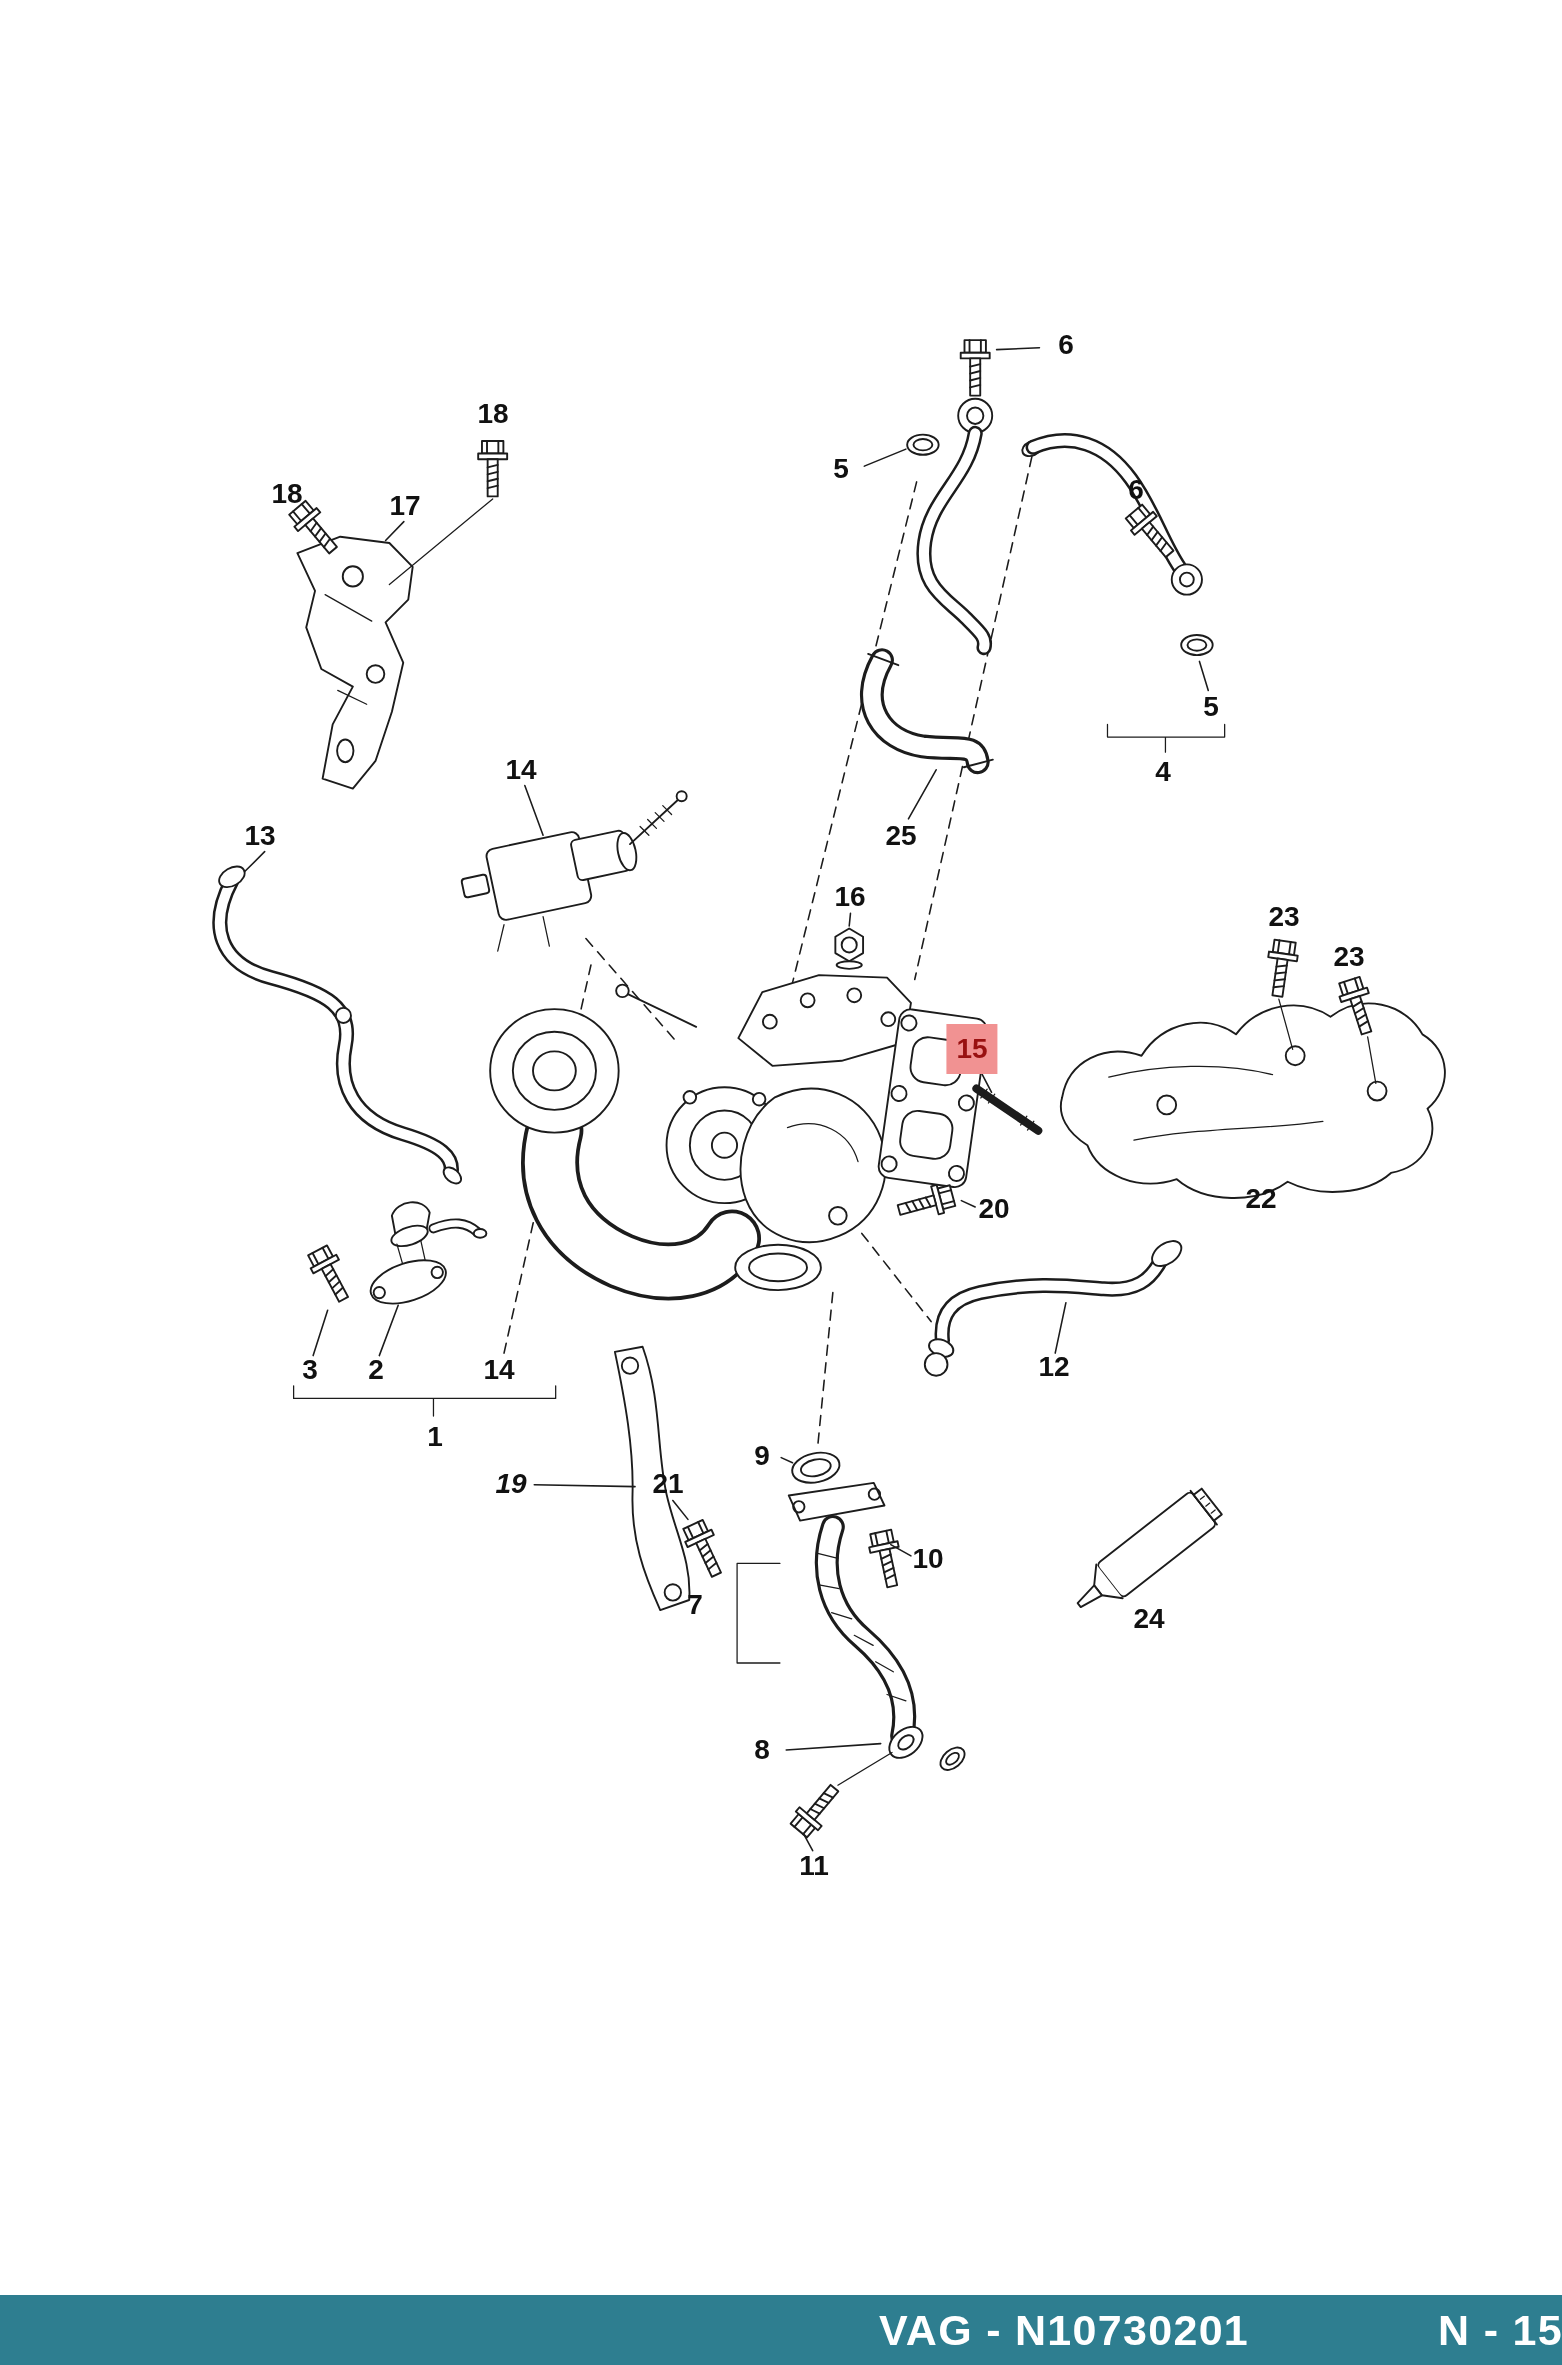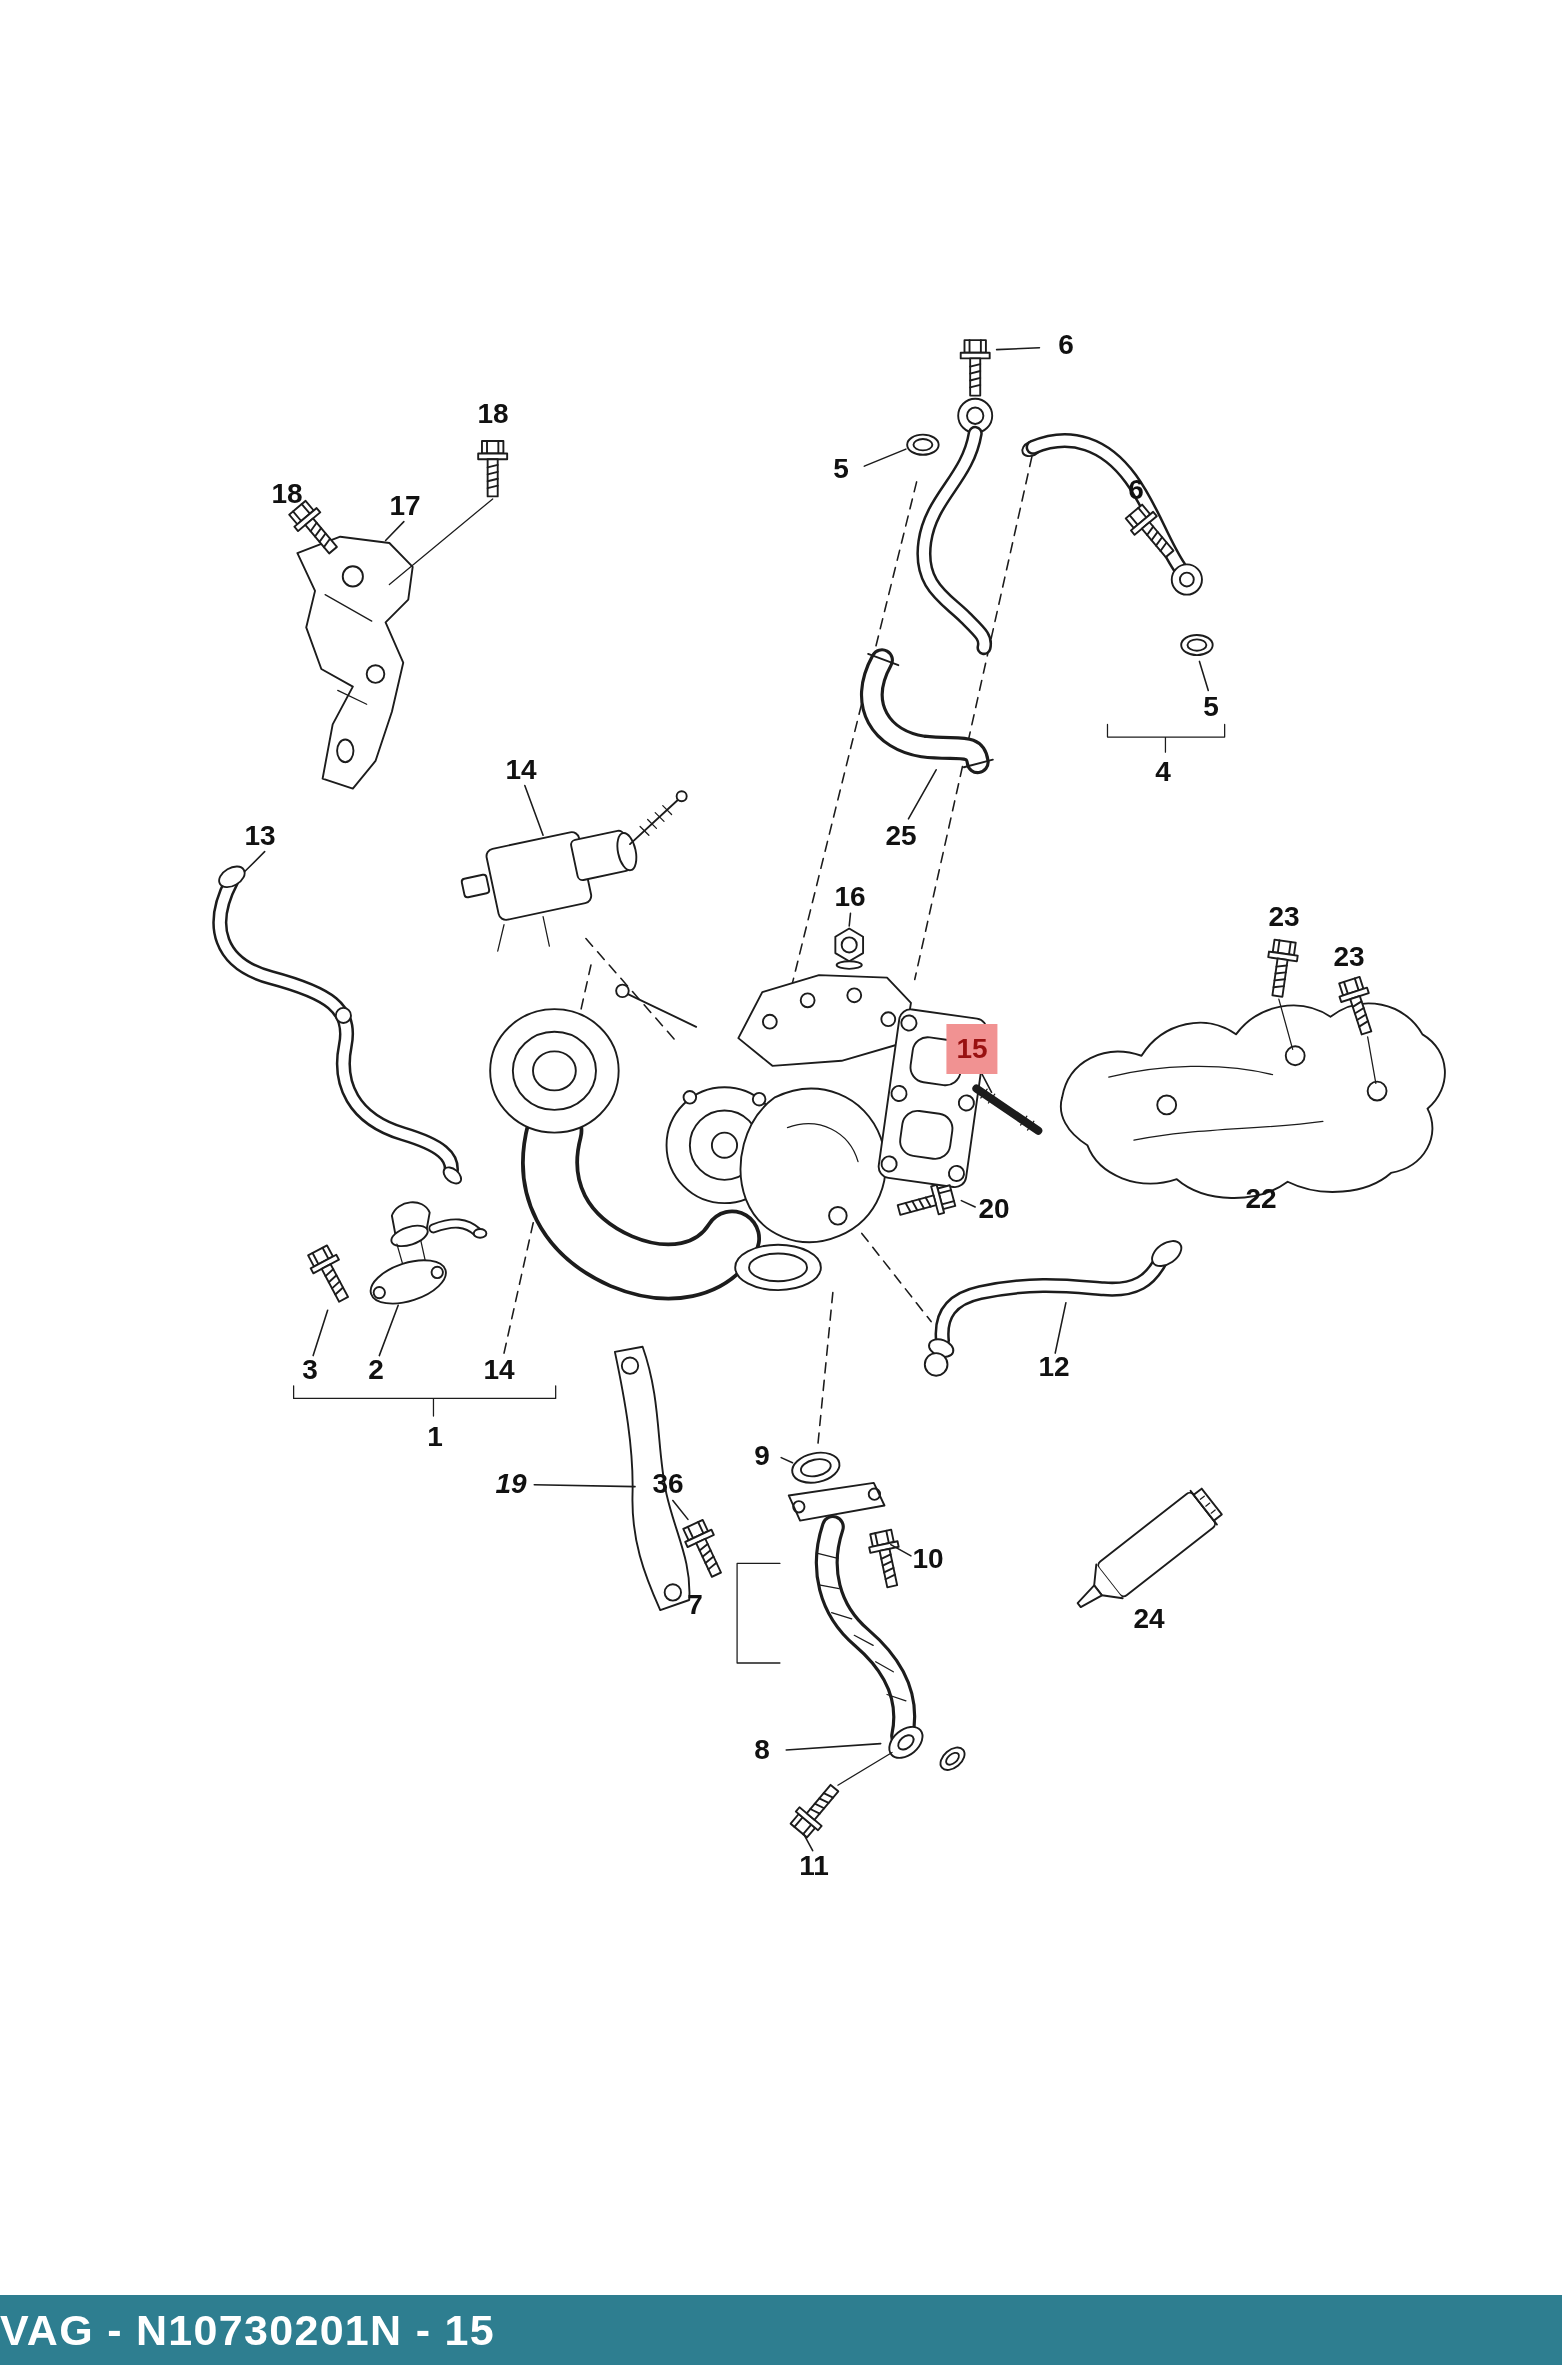--- a/index.html
+++ b/index.html
@@ -26,21 +26,21 @@
     color:var(--label-color,#111);
   }
   .callout.highlighted{
     background:var(--highlight-bg,#f19292);
     color:var(--highlight-text,#991111);
     padding:11px 10px;
   }
   .footer{
     position:absolute;left:0;bottom:0;width:100%;height:71px;
     background:var(--footer-bg,#2e7e90);color:var(--footer-fg,#fff);
-    display:flex;align-items:center;justify-content:flex-start;
+    display:flex;align-items:center;justify-content:flex-end;gap:189px;
     font-size:43px;font-weight:600;letter-spacing:1.3px;
   }
 </style>
 </head>
 <body>
 
 <div class="page">
 
   <svg class="diagram-svg" viewBox="0 0 2481 3756" xmlns="http://www.w3.org/2000/svg">
     <defs>
@@ -315,21 +315,21 @@
       <div class="callout" style="left: 1349px; top: 957px;">23</div>
       <div class="callout highlighted" style="left: 972px; top: 1049px;">15</div>
       <div class="callout" style="left: 1261px; top: 1199px;">22</div>
       <div class="callout" style="left: 994px; top: 1209px;">20</div>
       <div class="callout" style="left: 310px; top: 1370px;">3</div>
       <div class="callout" style="left: 376px; top: 1370px;">2</div>
       <div class="callout" style="left: 499px; top: 1370px;">14</div>
       <div class="callout" style="left: 435px; top: 1437px;">1</div>
       <div class="callout" style="left: 1054px; top: 1367px; text-align: right;">12</div>
       <div class="callout" style="left: 511px; top: 1484px; font-style: italic;">19</div>
-      <div class="callout" style="left: 668px; top: 1484px;">36</div>
+      <div class="callout" style="left: 668px; top: 1484px;">21</div>
       <div class="callout" style="left: 762px; top: 1456px;">9</div>
       <div class="callout" style="left: 928px; top: 1559px;">10</div>
       <div class="callout" style="left: 695px; top: 1605px;">7</div>
       <div class="callout" style="left: 1149px; top: 1619px;">24</div>
       <div class="callout" style="left: 762px; top: 1750px;">8</div>
       <div class="callout" style="left: 814px; top: 1866px;">11</div>
     </div>
 
   <div class="footer">
     <span>VAG - N10730201</span>

